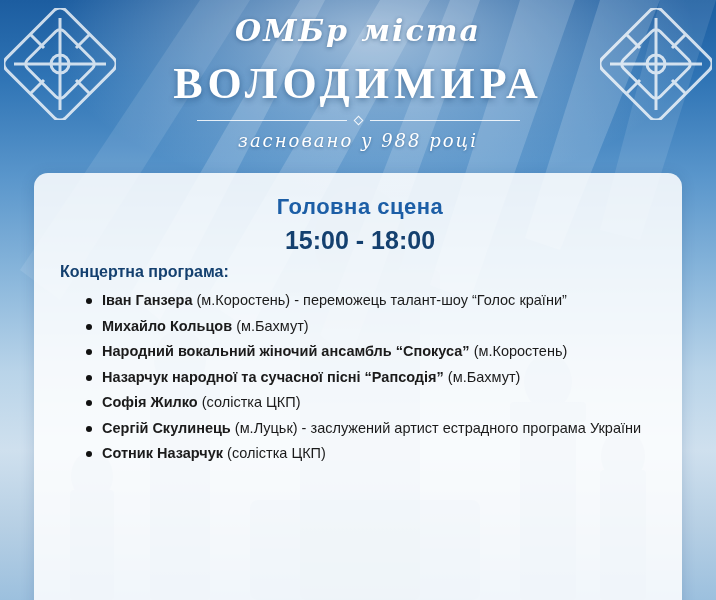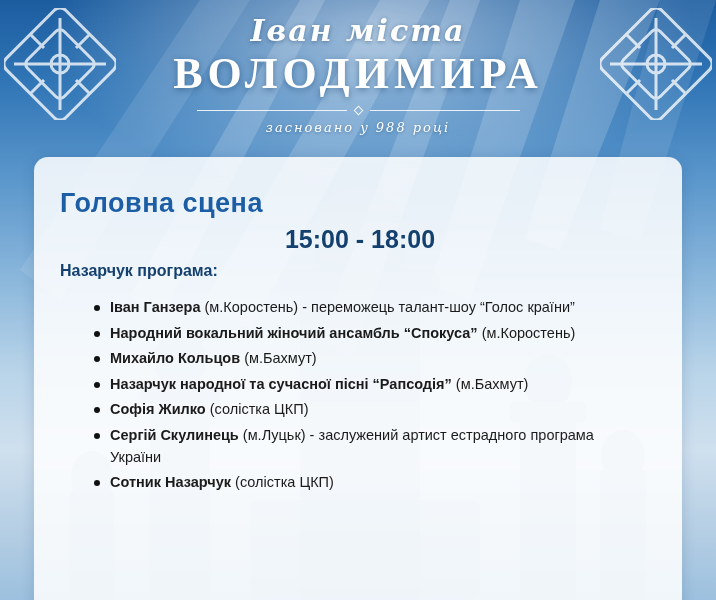--- a/index.html
+++ b/index.html
@@ -70,21 +70,21 @@
     letter-spacing: 2px;
     text-shadow: 0 1px 4px rgba(10,50,95,0.45);
     margin: 0;
     line-height: 1.1;
   }
   .header .main-title {
     font-family: "Liberation Serif", serif;
     font-weight: bold;
     font-size: 44px;
     letter-spacing: 5px;
-    margin: 4px 0 0 0;
+    margin: 14px 0 0 0;
     line-height: 1.05;
     text-shadow: 0 2px 6px rgba(10,50,95,0.45);
   }
   .rule-wrap {
     display: flex;
     align-items: center;
     justify-content: center;
     gap: 8px;
     margin-top: 10px;
   }
@@ -95,42 +95,43 @@
   }
   .rule-dot {
     width: 5px;
     height: 5px;
     border: 1px solid rgba(255,255,255,0.9);
     transform: rotate(45deg);
   }
   .header .founded {
     font-family: "DejaVu Serif", serif;
     font-style: italic;
-    font-size: 13px;
+    font-size: 18px;
     letter-spacing: 2px;
     margin: 6px 0 0 0;
     color: #ffffff;
     text-shadow: 0 1px 3px rgba(10,50,95,0.4);
   }
 
   
   .card {
     position: relative;
     margin: 22px 34px 0 34px;
     background: rgba(255,255,255,0.86);
     border-radius: 14px 14px 0 0;
     padding: 14px 22px 16px 26px;
     box-shadow: 0 2px 14px rgba(20,60,110,0.18);
     min-height: 430px;
   }
   .stage-title {
+    text-align: center;
     color: #1c5ea6;
-    font-size: 27px;
-    font-weight: bold;
-    margin: 17px 0 6px 0;
+    font-size: 22px;
+    font-weight: bold;
+    margin: 7px 0 6px 0;
     letter-spacing: 0.5px;
   }
   .time {
     text-align: center;
     color: #14406f;
     font-size: 25px;
     font-weight: bold;
     margin: 2px 0 8px 0;
   }
   .greeting {
@@ -141,21 +142,21 @@
   }
   .program-label {
     color: #14406f;
     font-size: 16px;
     font-weight: bold;
     margin: 0 0 6px 0;
   }
 
   ul.acts {
     list-style: none;
-    margin: 16px;
+    margin: 8px;
     padding: 0 0 0 18px;
   }
   ul.acts li {
     position: relative;
     font-size: 14.5px;
     color: #1b1b1b;
     line-height: 1.55;
     margin-bottom: 3px;
     padding-left: 16px;
   }
@@ -225,38 +226,38 @@
     <g stroke="#ffffff" stroke-width="3" fill="none" opacity="0.9">
       <rect x="14" y="14" width="84" height="84" rx="8" transform="rotate(45 56 56)"></rect>
       <rect x="30" y="30" width="52" height="52" rx="6" transform="rotate(45 56 56)"></rect>
       <path d="M56 10 L56 102 M10 56 L102 56"></path>
       <circle cx="56" cy="56" r="9"></circle>
       <path d="M26 26 L40 40 M86 26 L72 40 M26 86 L40 72 M86 86 L72 72"></path>
     </g>
   </svg>
 
   <div class="header">
-    <p class="script-line">Іван міста</p>
+    <p class="script-line">ОМБр міста</p>
     <h1 class="main-title">ВОЛОДИМИРА</h1>
     <div class="rule-wrap">
       <span class="rule"></span>
       <span class="rule-dot"></span>
       <span class="rule"></span>
     </div>
     <p class="founded">засновано у 988 році</p>
   </div>
 
   <div class="card">
     <h2 class="stage-title">Головна сцена</h2>
     <div class="time">15:00 - 18:00</div>
-    <div class="program-label">Назарчук програма:</div>
+    <div class="program-label">Концертна програма:</div>
     <ul class="acts">
         <li><span class="b">Іван Ганзера</span><span class="n"> (м.Коростень) - переможець талант-шоу “Голос країни”</span></li>
+        <li><span class="b">Михайло Кольцов</span><span class="n"> (м.Бахмут)</span></li>
         <li><span class="b">Народний вокальний жіночий ансамбль “Спокуса”</span><span class="n"> (м.Коростень)</span></li>
-        <li><span class="b">Михайло Кольцов</span><span class="n"> (м.Бахмут)</span></li>
         <li><span class="b">Назарчук народної та сучасної пісні “Рапсодія”</span><span class="n"> (м.Бахмут)</span></li>
         <li><span class="b">Софія Жилко</span><span class="n"> (солістка ЦКП)</span></li>
         <li><span class="b">Сергій Скулинець</span><span class="n"> (м.Луцьк)   - заслужений артист естрадного програма України</span></li>
         <li><span class="b">Сотник Назарчук</span><span class="n"> (солістка ЦКП)</span></li>
       </ul>
   </div>
 
 </div>
 
 </body></html>

